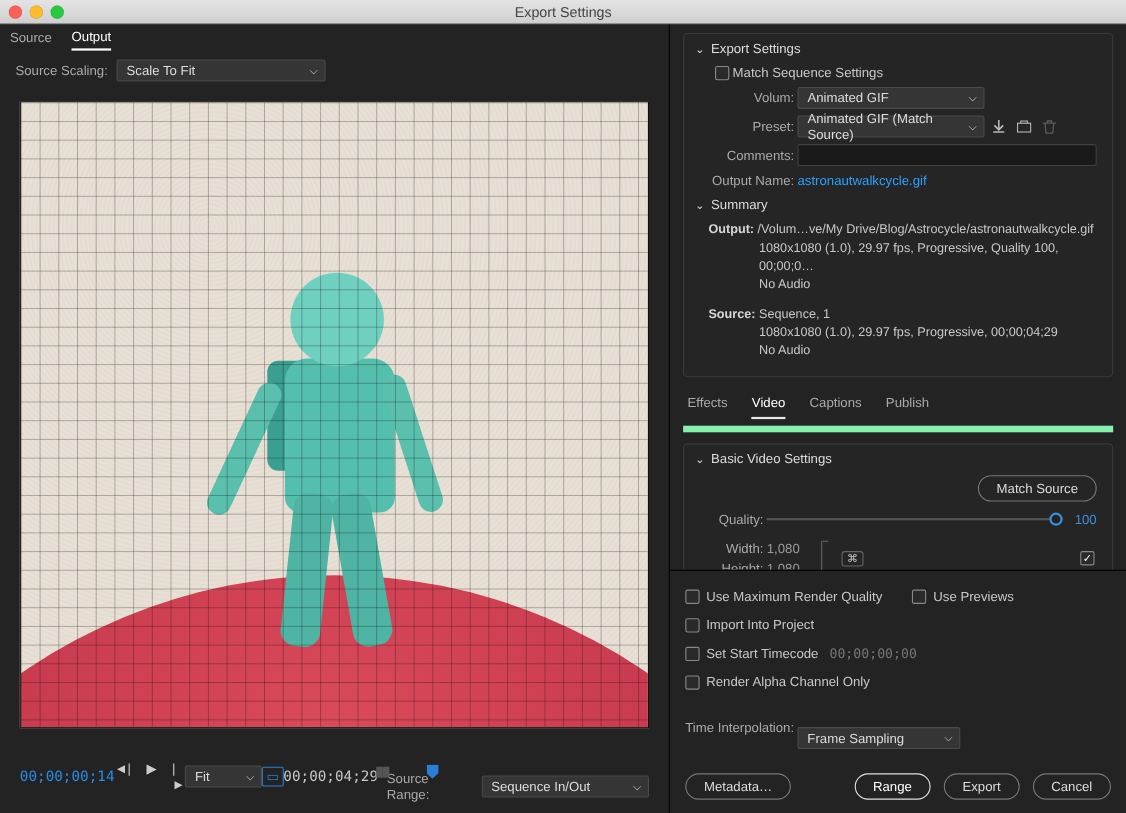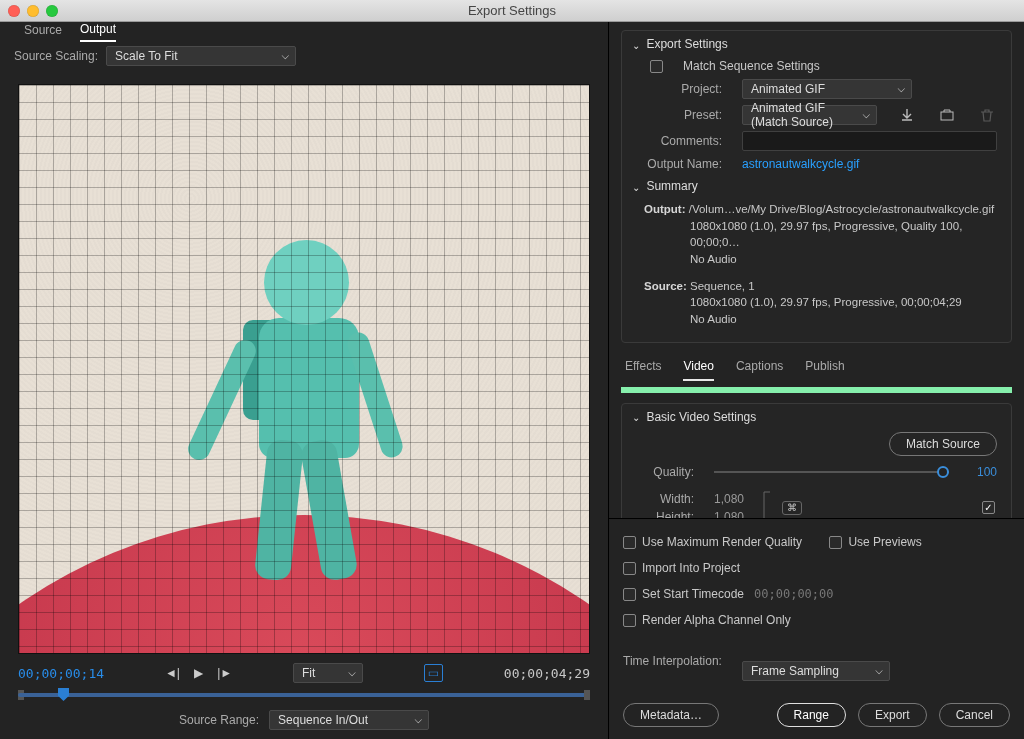--- a/index.html
+++ b/index.html
@@ -26,21 +26,21 @@
     position:absolute; left:0; right:0; text-align:center;
     color:#454545; font-size:13px;
   }
 
   
   .app { display:flex; height:717px;}
   .left { width:609px; background:#232323; border-right:1px solid #000; display:flex; flex-direction:column;}
   .right{ flex:1; background:#232323; display:flex; flex-direction:column;}
 
   
-  .left-tabs { height:28px; display:flex; align-items:center; padding:0 24px; gap:18px;}
+  .left-tabs { height:28px; display:flex; align-items:center; padding:0 9px; gap:18px;}
   .tab { color:#aaa; cursor:pointer; padding-bottom:4px;}
   .tab.active { color:#fff; border-bottom:2px solid #fff;}
   .scaling-row{ display:flex; align-items:center; gap:8px; padding:4px 14px 8px; }
   .label{ color:#aaa; }
   .select{
     background:#353535; border:1px solid #4a4a4a; color:#ddd;
     height:20px; display:flex; align-items:center; justify-content:space-between;
     padding:0 6px 0 8px; border-radius:2px; min-width:140px;
   }
   .select .chev{ font-size:10px; color:#ccc;}
@@ -76,21 +76,21 @@
     mix-blend-mode:multiply;
   }
   .noise{
     position:absolute; inset:0;
     background:
       repeating-radial-gradient(circle at 30% 20%, rgba(0,0,0,.015) 0 2px, transparent 2px 4px);
   }
 
   
   .transport{
-    padding:4px 18px 10px; display:flex; flex-direction:column; gap:4px;
+    padding:4px 18px 10px; display:flex; flex-direction:row; gap:4px;
   }
   .transport-row1{ display:flex; align-items:center; justify-content:space-between; height:22px;}
   .tc { font-size:13px; font-family:monospace;}
   .tc.blue{ color:#288ce8;}
   .tool-icons{ display:flex; gap:14px; color:#ccc;}
   .tool-icons span{cursor:pointer;}
   .fit-sel{ min-width:70px;}
   .timeline{
     height:10px; position:relative; margin-top:2px;
   }
@@ -108,21 +108,21 @@
   }
 
   
   .r-scroll{ flex:1; overflow:hidden; padding:8px 12px 0 12px;}
   .groupbox{
     border:1px solid #3a3a3a; border-radius:4px; padding:10px 14px 14px; margin-bottom:10px;
     background:#252525;
   }
   .gb-title{ display:flex; align-items:center; gap:6px; color:#ddd; margin:-4px 0 8px -4px;}
   .disclose{ font-size:10px; color:#ddd; transform:translateY(1px);}
-  .form-row{ display:flex; align-items:center; gap:20px; margin:6px 0; }
+  .form-row{ display:flex; align-items:center; gap:3px; margin:6px 0; }
   .form-row .lbl{ width:86px; text-align:right; color:#aaa;}
   .checkbox{
     width:13px; height:13px; border:1px solid #888; border-radius:2px; display:inline-flex;
     align-items:center; justify-content:center; font-size:10px; color:#fff; background:#2a2a2a;
   }
   .checkbox.checked::after{ content:"✓"; }
   .checkbox.disabled{ opacity:.4;}
   .sel-wide{ flex:1; min-width:0;}
   .icon-btn{ width:20px; height:20px; display:flex; align-items:center; justify-content:center; color:#bbb; cursor:pointer;}
   .icon-btn.disabled{ opacity:.35;}
@@ -252,21 +252,21 @@
           <span class="disclose">⌄</span>
           <span>Export Settings</span>
         </div>
 
         <div class="form-row" style="margin-left:14px;">
           <span class="checkbox"></span>
           <span>Match Sequence Settings</span>
         </div>
 
         <div class="form-row">
-          <span class="lbl">Project:</span>
+          <span class="lbl">Volum:</span>
           <div class="select sel-wide" style="max-width:170px;">
             <span>Animated GIF</span>
             <span class="chev">⌵</span>
           </div>
         </div>
 
         <div class="form-row">
           <span class="lbl">Preset:</span>
           <div class="select sel-wide" style="max-width:170px;">
             <span>Animated GIF (Match Source)</span>

